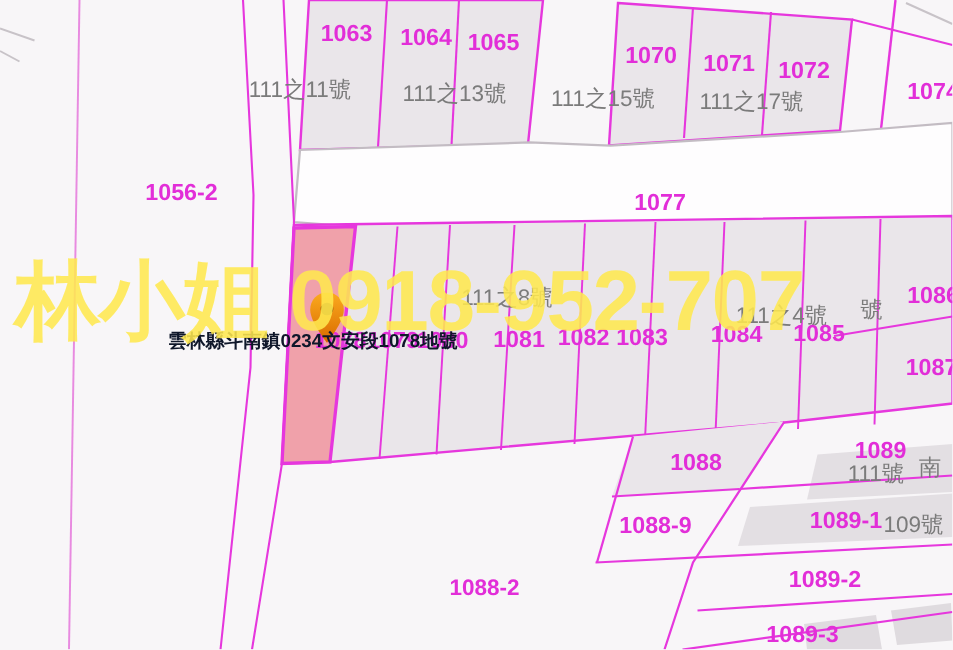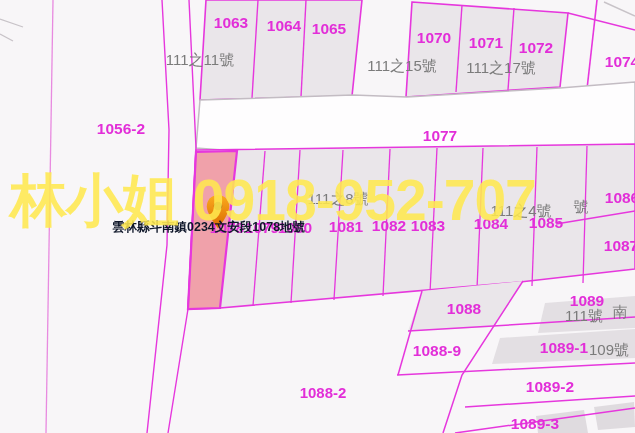--- a/index.html
+++ b/index.html
@@ -101,20 +101,21 @@
 
   <span class="pnum" style="left:464px;top:309px">1088</span>
   <span class="pnum" style="left:587px;top:301px">1089</span>
   <span class="pnum" style="left:437px;top:351px">1088-9</span>
   <span class="pnum" style="left:564px;top:348px">1089-1</span>
   <span class="pnum pnum-big" style="left:323px;top:392px">1088-2</span>
   <span class="pnum" style="left:550px;top:387px">1089-2</span>
   <span class="pnum" style="left:535px;top:424px">1089-3</span>
 
   <span class="addr" style="left:200px;top:60px">111之11號</span>
+  <span class="addr" style="left:303px;top:63px">111之13號</span>
   <span class="addr" style="left:402px;top:66px">111之15號</span>
   <span class="addr" style="left:501px;top:68px">111之17號</span>
   <span class="addr" style="left:338px;top:199px">111之8號</span>
   <span class="addr" style="left:521px;top:211px">111之4號</span>
   <span class="addr" style="left:581px;top:207px">號</span>
   <span class="addr" style="left:584px;top:316px">111號</span>
   <span class="addr" style="left:620px;top:312px">南</span>
   <span class="addr" style="left:609px;top:350px">109號</span>
 
   <svg id="pin" viewBox="0 0 24 34">

